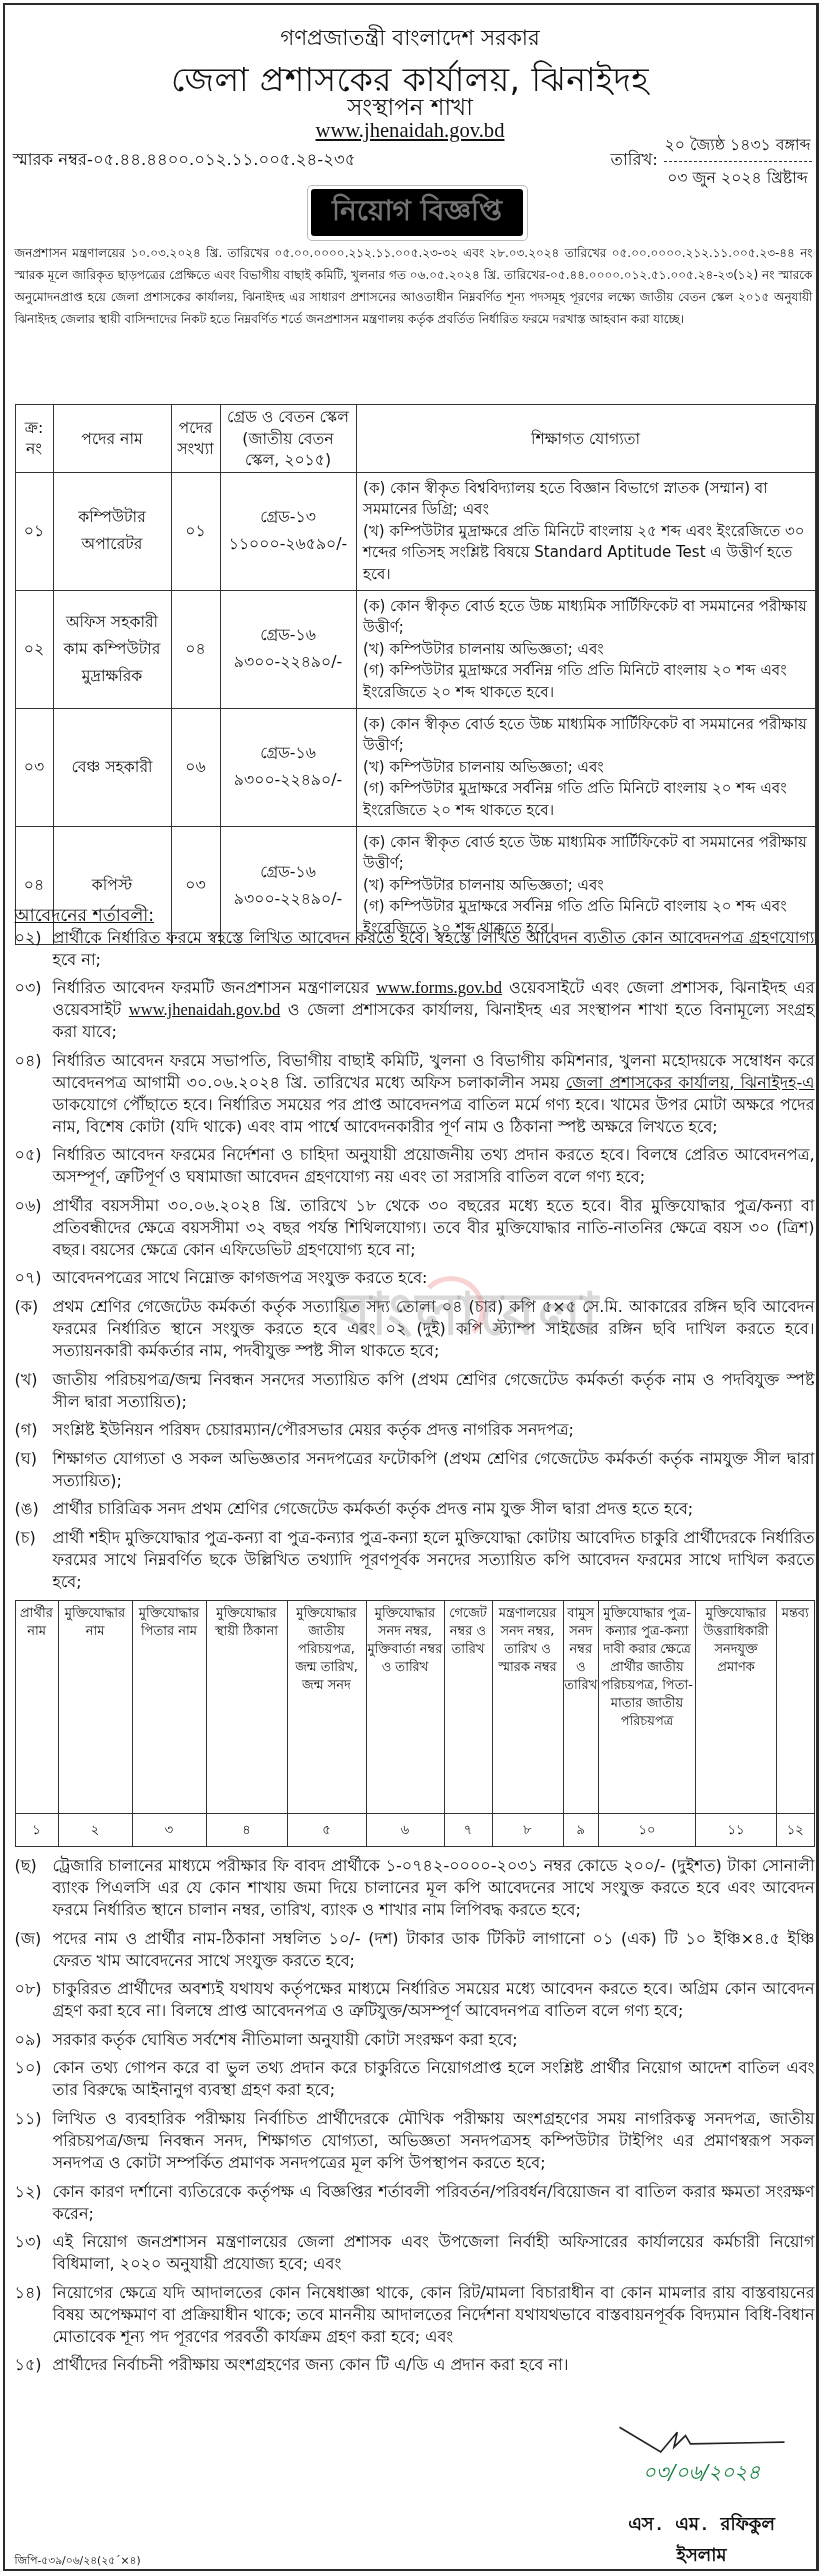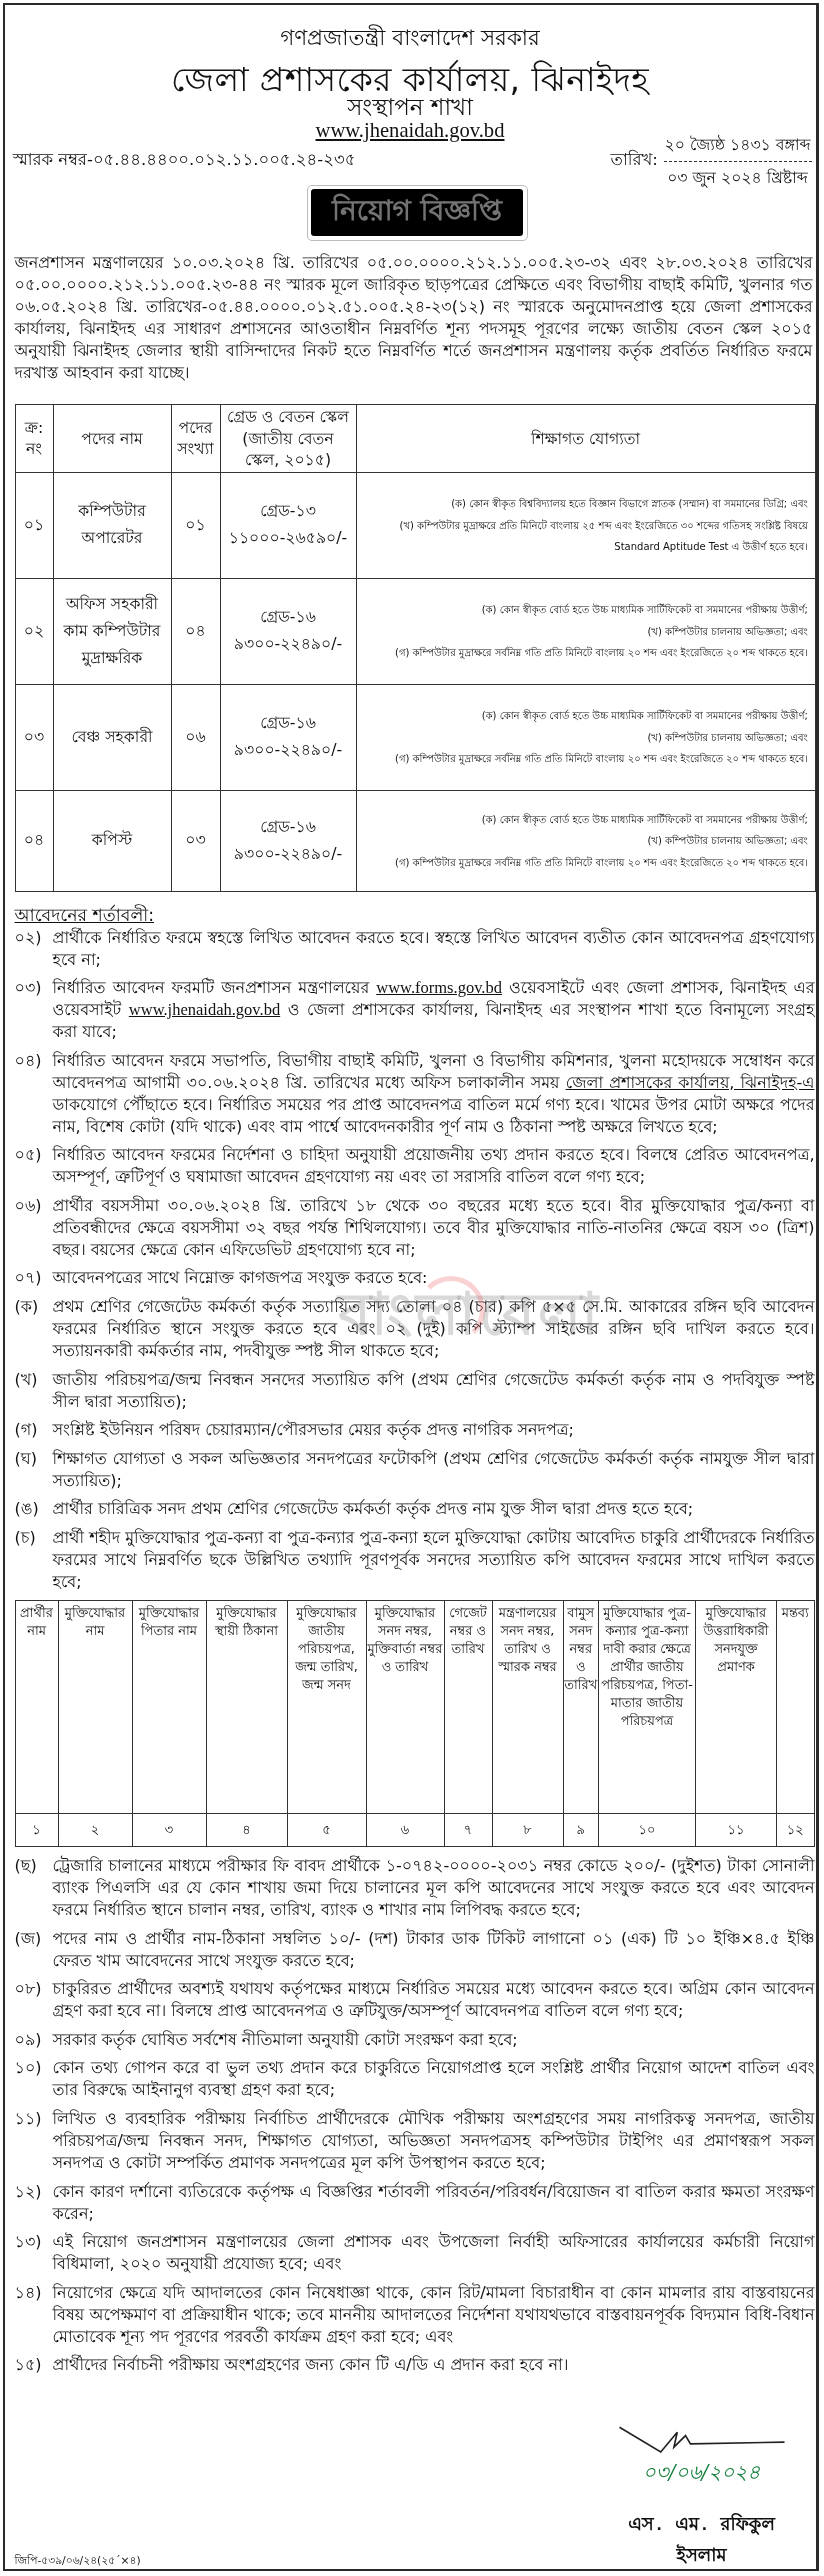--- a/index.html
+++ b/index.html
@@ -15,28 +15,28 @@
           font-family: "Liberation Serif", serif; }
   .hdr4 span { text-decoration: underline; }
   .memo { position: absolute; top: 142px; left: 8.2px; font-size: 16.5px; }
   .date-label { position: absolute; top: 142px; left: 606px; font-size: 16.5px; }
   .date-box { position: absolute; top: 127px; left: 659px; width: 148px; text-align: center; font-size: 15.7px; }
   .date-box .dash { border-top: 1.6px dashed #333; margin: 2.5px 0 2.5px 0; }
   .banner-wrap { position: absolute; top: 180px; left: 302px; width: 221px; height: 56px;
                  border: 0.8px solid #bbb; border-radius: 5px; padding: 3.3px; box-sizing: border-box; }
   .banner { width: 100%; height: 100%; background: #000; color: #737373; border-radius: 3.3px;
             display: flex; align-items: center; justify-content: center; font-size: 28px; font-weight: bold; }
-  .intro { position: absolute; top: 247px; left: 10px; width: 798px; font-size: 16px;
+  .intro { position: absolute; top: 237px; left: 10px; width: 798px; font-size: 12px;
            line-height: 22px; text-align: justify; }
   table { border-collapse: collapse; }
   .main-table { position: absolute; top: 399px; left: 10px; width: 801px; font-size: 15.7px; }
   .main-table td, .main-table th { border: 1.6px solid #333; vertical-align: middle; padding: 1.6px 5px; font-weight: normal; }
   .main-table th { text-align: center; line-height: 21.4px; }
   .main-table td.c { text-align: center; }
-  .main-table td.q { font-size: 10px; line-height: 21.4px; text-align: right; padding: 5px 6.6px; }
+  .main-table td.q { font-size: 15px; line-height: 21.4px; text-align: left; padding: 5px 6.6px; }
   .main-table tr.hdr { height: 68px; padding-left: 12px; }
   .main-table tr.r1 { height: 106px; }
   .main-table tr.r2 { height: 106px; }
   .main-table tr.r3 { height: 106px; }
   .main-table tr.r4 { height: 101px; }
   .cond-title { position: absolute; top: 897px; left: 10px; font-size: 17.3px; text-decoration: underline; }
   .conds { position: absolute; top: 922px; left: 10px; width: 800px; font-size: 16px; line-height: 22px; }
   .cond { display: flex; margin-bottom: 6.6px; text-align: justify; }
   .cond .num { flex: 0 0 38px; }
   .cond .txt { flex: 1; }

